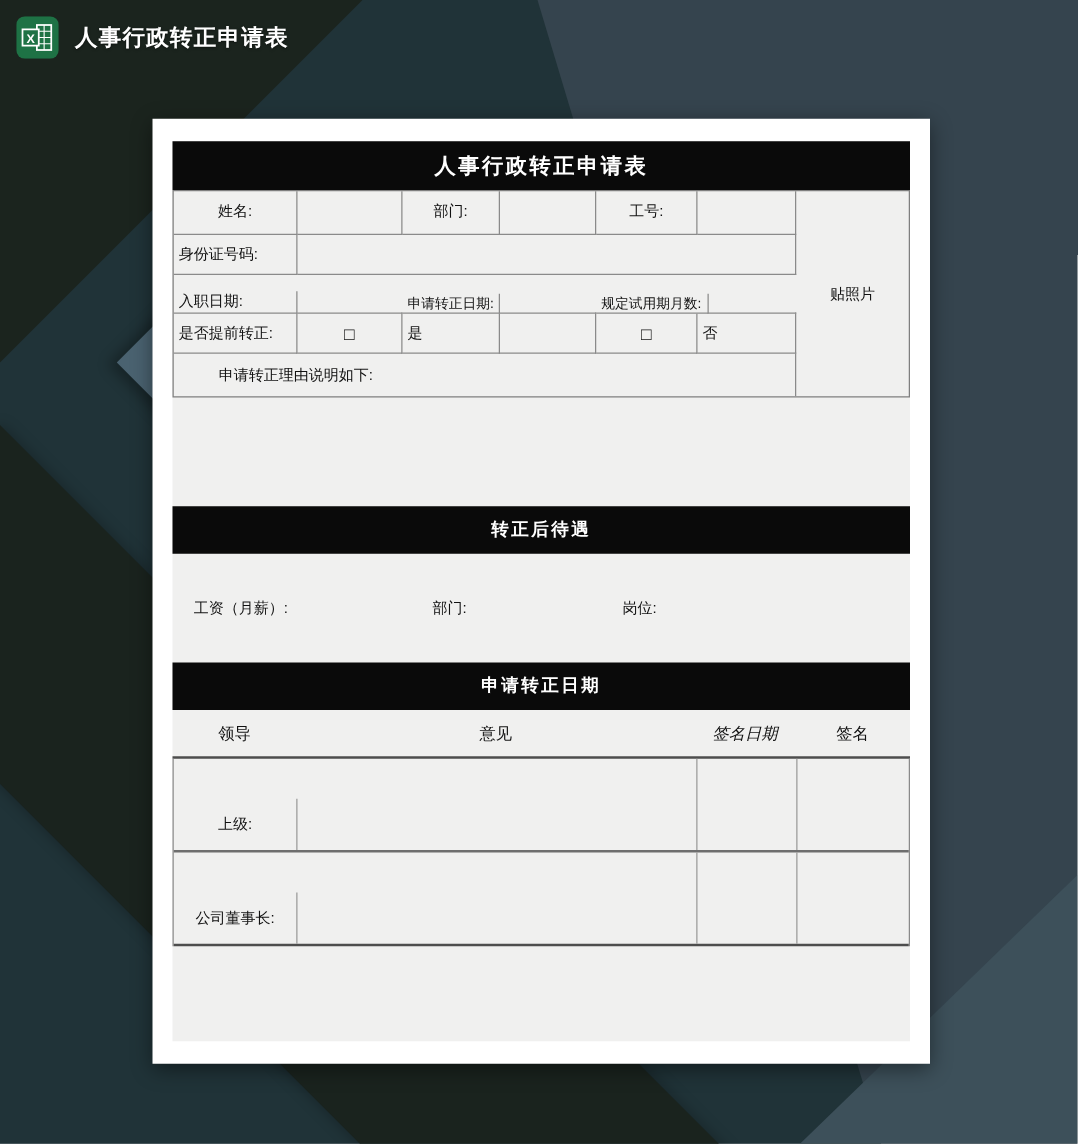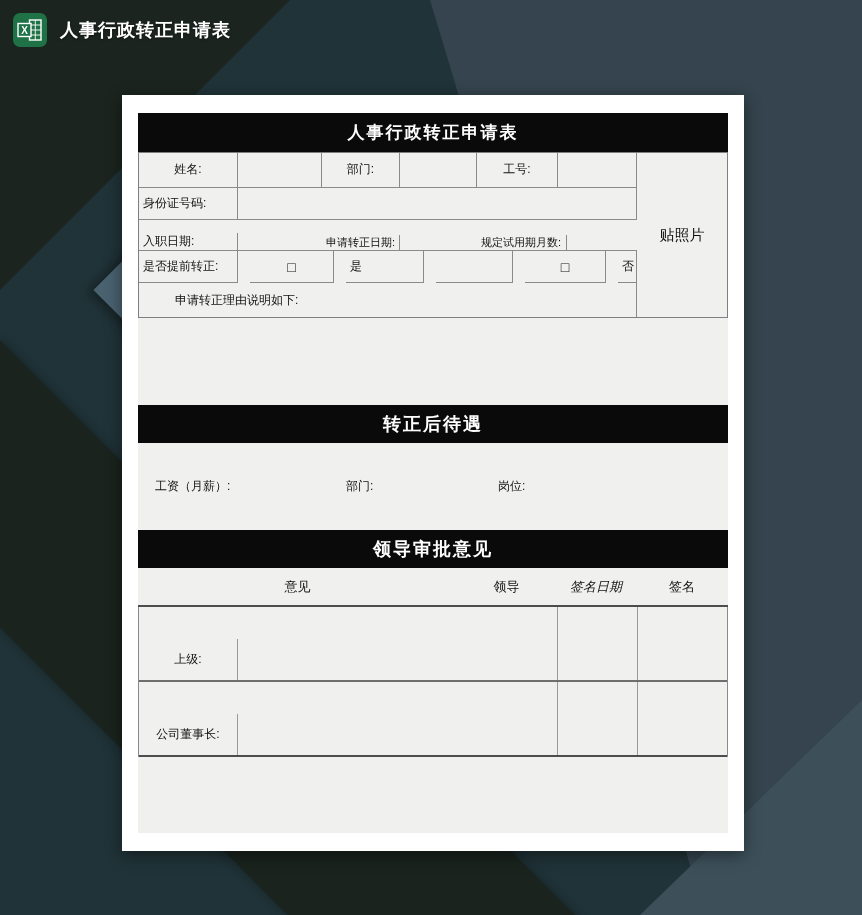--- a/index.html
+++ b/index.html
@@ -60,45 +60,45 @@
   .form {
     position:absolute; left:16px; top:18px;
     width:590px; height:720px;
     background:#F0F0EF;
   }
   .black-bar {
     background:#0A0A0A; color:#fff;
     display:flex; align-items:center; justify-content:center;
   }
   .form-title-bar { height:39px; font-size:17px; font-weight:bold; letter-spacing:2px; }
-  .section-bar   { height:38px; font-size:18px; font-weight:bold; letter-spacing:2px; }
+  .section-bar   { height:38px; font-size:14px; font-weight:bold; letter-spacing:2px; }
   
   .top-table {
     display:flex; height:166px;
     border:1px solid #7F7F7F;
     background:#F0F0EF;
   }
   .tt-left { width:498px; display:flex; flex-direction:column; }
   .tt-row { display:flex; }
   .tt-row.r1 { height:35px; } .tt-row.r2 { height:32px; }
-  .tt-row.r3 { height:32px;align-items:flex-end; } .tt-row.r4 { height:32px;gap:12px; }
+  .tt-row.r3 { height:32px;align-items:flex-end; } .tt-row.r4 { height:32px; }
   .tt-row.r5 { height:34px; }
   .cell {
     border-right:1px solid #8A8A8A; border-bottom:1px solid #8A8A8A;
     display:flex; align-items:center;
     font-size:12px; padding:0 4px; overflow:hidden; white-space:nowrap;
   }
   .tt-row.r5 .cell { border-bottom:none;margin-left:32px; }
   .cell.last { flex:1; }
   .cell.center { justify-content:center; padding:0; }
   .cell.small { font-size:11px; }
   .photo-cell {
     flex:1;
     display:flex; align-items:center; justify-content:center;
-    font-size:15px;
+    font-size:12px;
   }
   .chk { font-size:14px; }
   
   .blank-area { height:87px; }
   .benefits { position:relative; height:87px; }
   .benefits span { position:absolute; top:0; height:87px; display:flex; align-items:center; font-size:12px; }
   .b-salary { left:17px; } .b-dept { left:208px; } .b-post { left:360px; }
   
   .ap-header {
     display:flex; height:39px;
@@ -186,25 +186,25 @@
     <div class="blank-area"></div>
 
     <div class="black-bar section-bar">转正后待遇</div>
 
     <div class="benefits">
       <span class="b-salary">工资（月薪）:</span>
       <span class="b-dept">部门:</span>
       <span class="b-post">岗位:</span>
     </div>
 
-    <div class="black-bar section-bar">领导审批意见</div>
+    <div class="black-bar section-bar">申请转正日期</div>
 
     <div class="ap-header">
+      <div class="hcell hb-leader">领导</div>
       <div class="hcell hb-opinion">意见</div>
-      <div class="hcell hb-leader">领导</div>
       <div class="hcell hb-date">签名日期</div>
       <div class="hcell hb-sign">签名</div>
     </div>
 
     <div class="ap-body">
       <div class="ap-row">
         <div class="ap-cell leader w-leader">上级:</div>
         <div class="ap-cell w-opinion"></div>
         <div class="ap-cell w-date"></div>
         <div class="ap-cell w-sign"></div>

